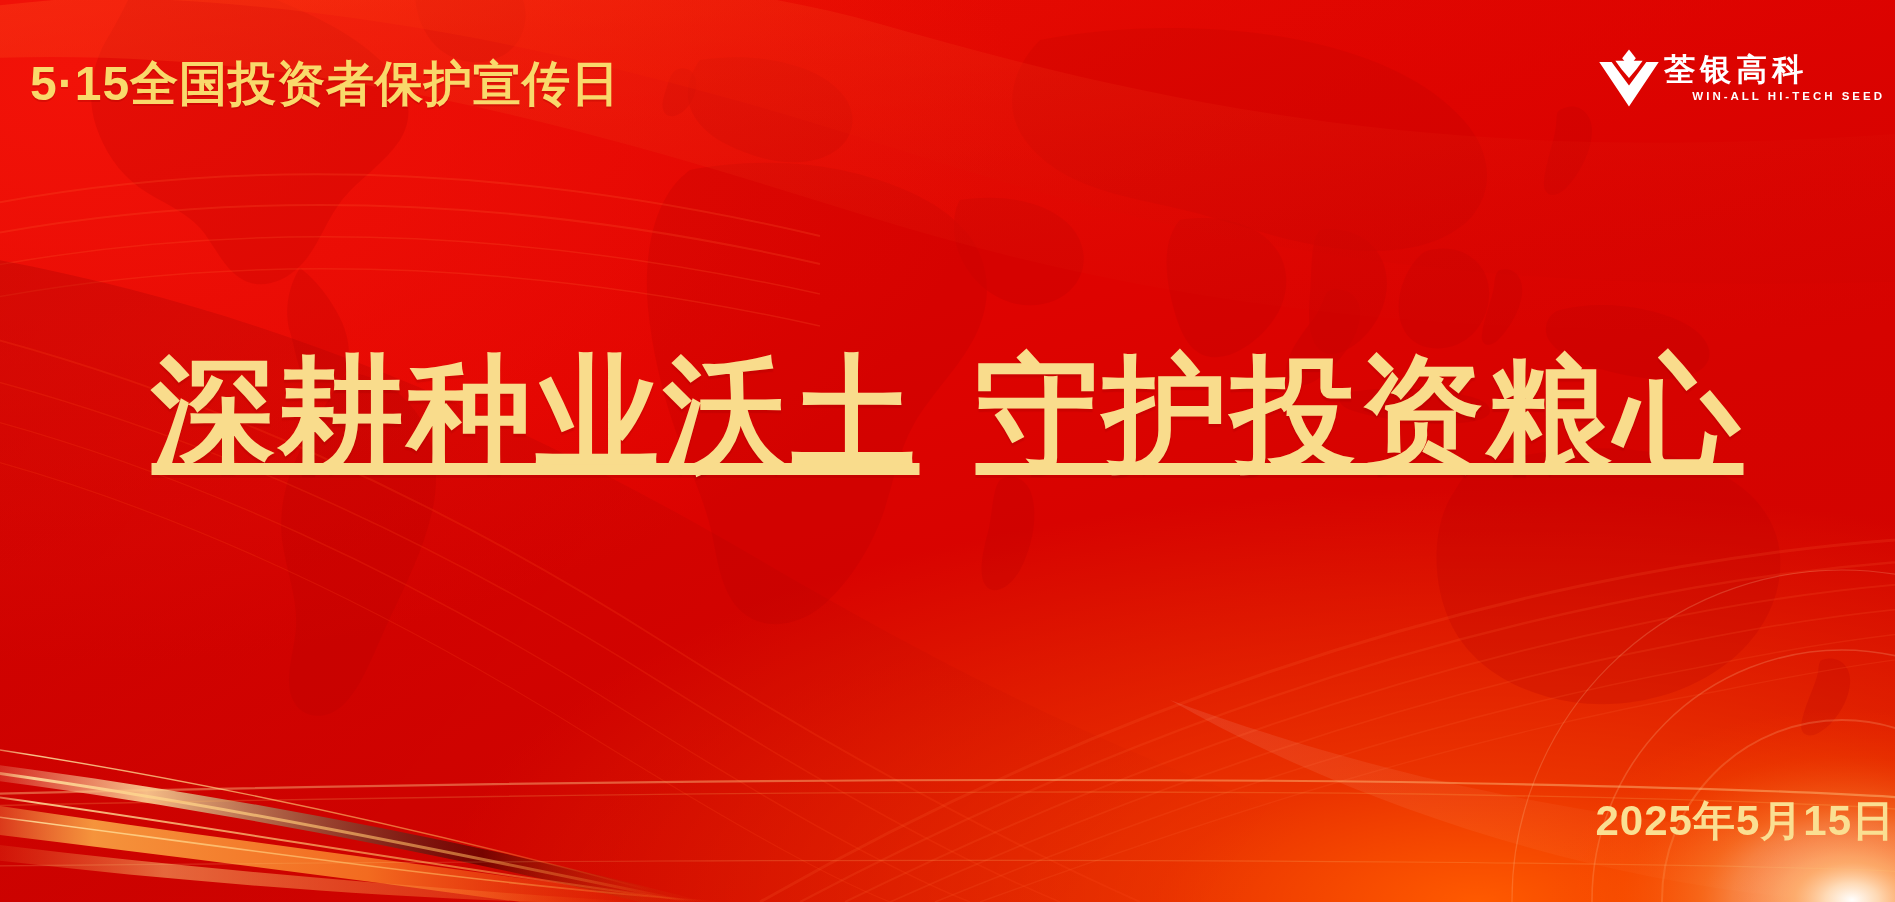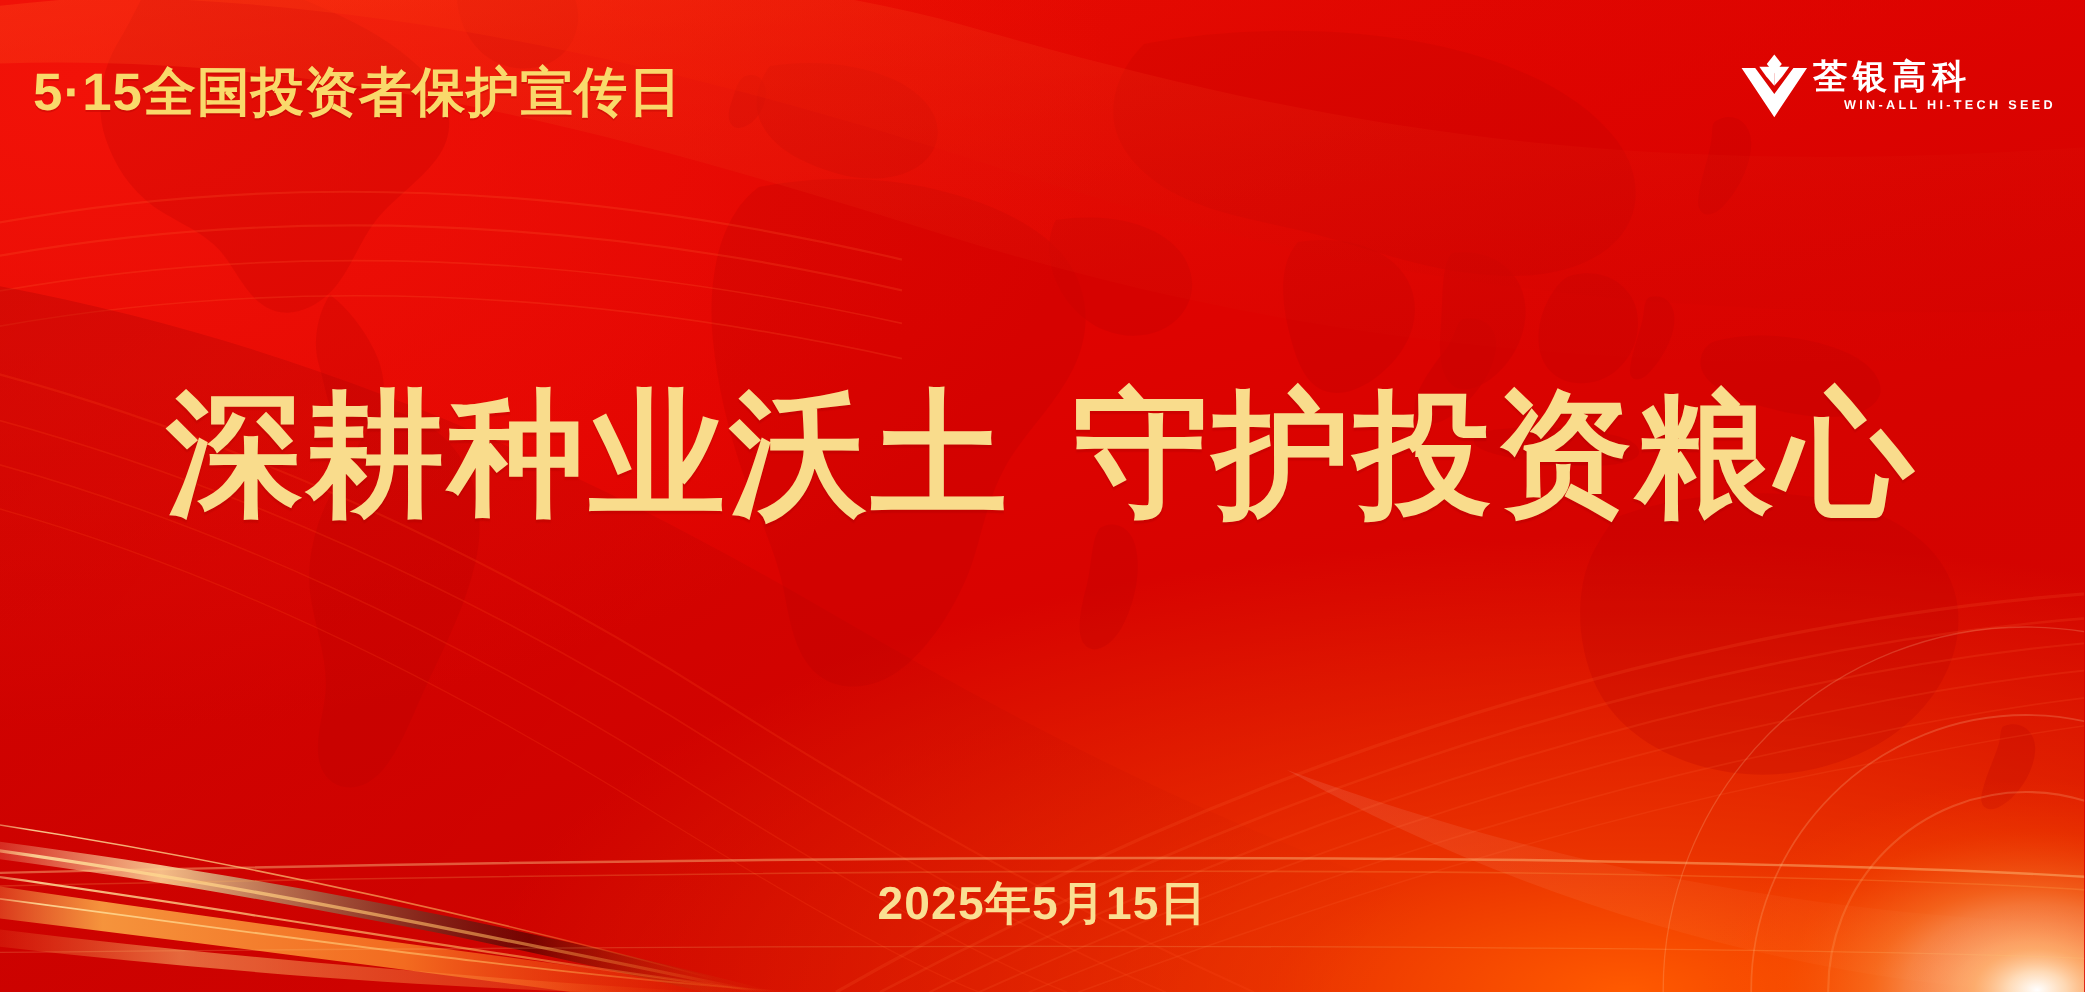--- a/index.html
+++ b/index.html
@@ -44,21 +44,21 @@
     letter-spacing:1px;
     color:#f9d96b;
     white-space:nowrap;
     text-shadow:0 2px 0 rgba(150,0,0,.25);
     font-family:"Liberation Sans","DejaVu Sans",sans-serif;
   }
 
   
   .brand{
     position:absolute;
-    right:26px; top:48px;
+    right:10px; top:48px;
     display:flex; align-items:center; gap:4px;
   }
   .brand-mark{ width:62px; height:60px; flex:0 0 auto; }
   .brand-mark svg{ width:100%; height:100%; display:block; }
   .brand-text{ display:flex; flex-direction:column; align-items:flex-start; }
   .brand-cn{
     color:#ffffff;
     font-size:31px;
     font-weight:700;
     letter-spacing:5px;
@@ -80,28 +80,29 @@
     position:absolute;
     left:0; right:0; top:347px;
     text-align:center;
     font-size:124px;
     font-weight:900;
     color:#f9dc8c;
     letter-spacing:4px;
     line-height:1.08;
     white-space:nowrap;
     text-shadow:0 3px 1px rgba(140,0,0,.18);
+    text-decoration:underline;
   }
   .headline .gap{ display:inline-block; width:56px; }
 
   
   .date{
     position:absolute;
     left:0; right:0; top:793px;
-    text-align:center;
+    text-align:right;
     font-size:42px;
     font-weight:700;
     color:#fadf92;
     letter-spacing:1px;
     white-space:nowrap;
   }
 </style>
 </head>
 <body>
 

